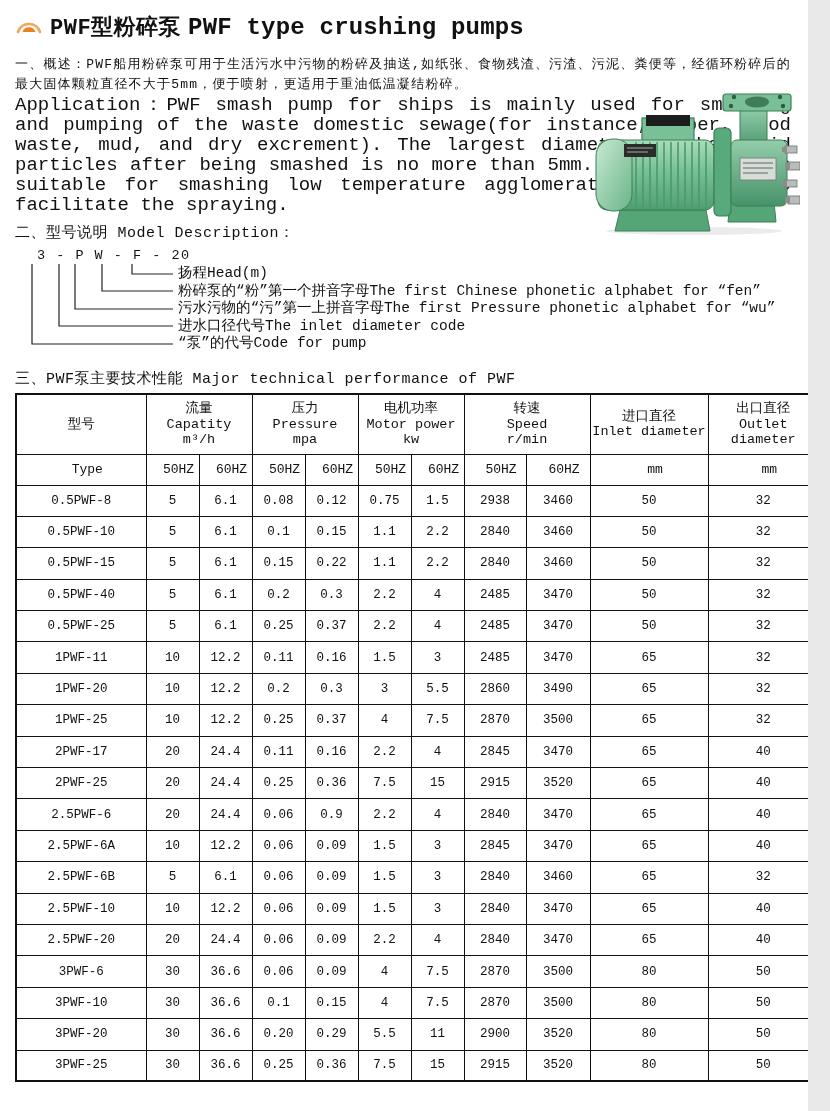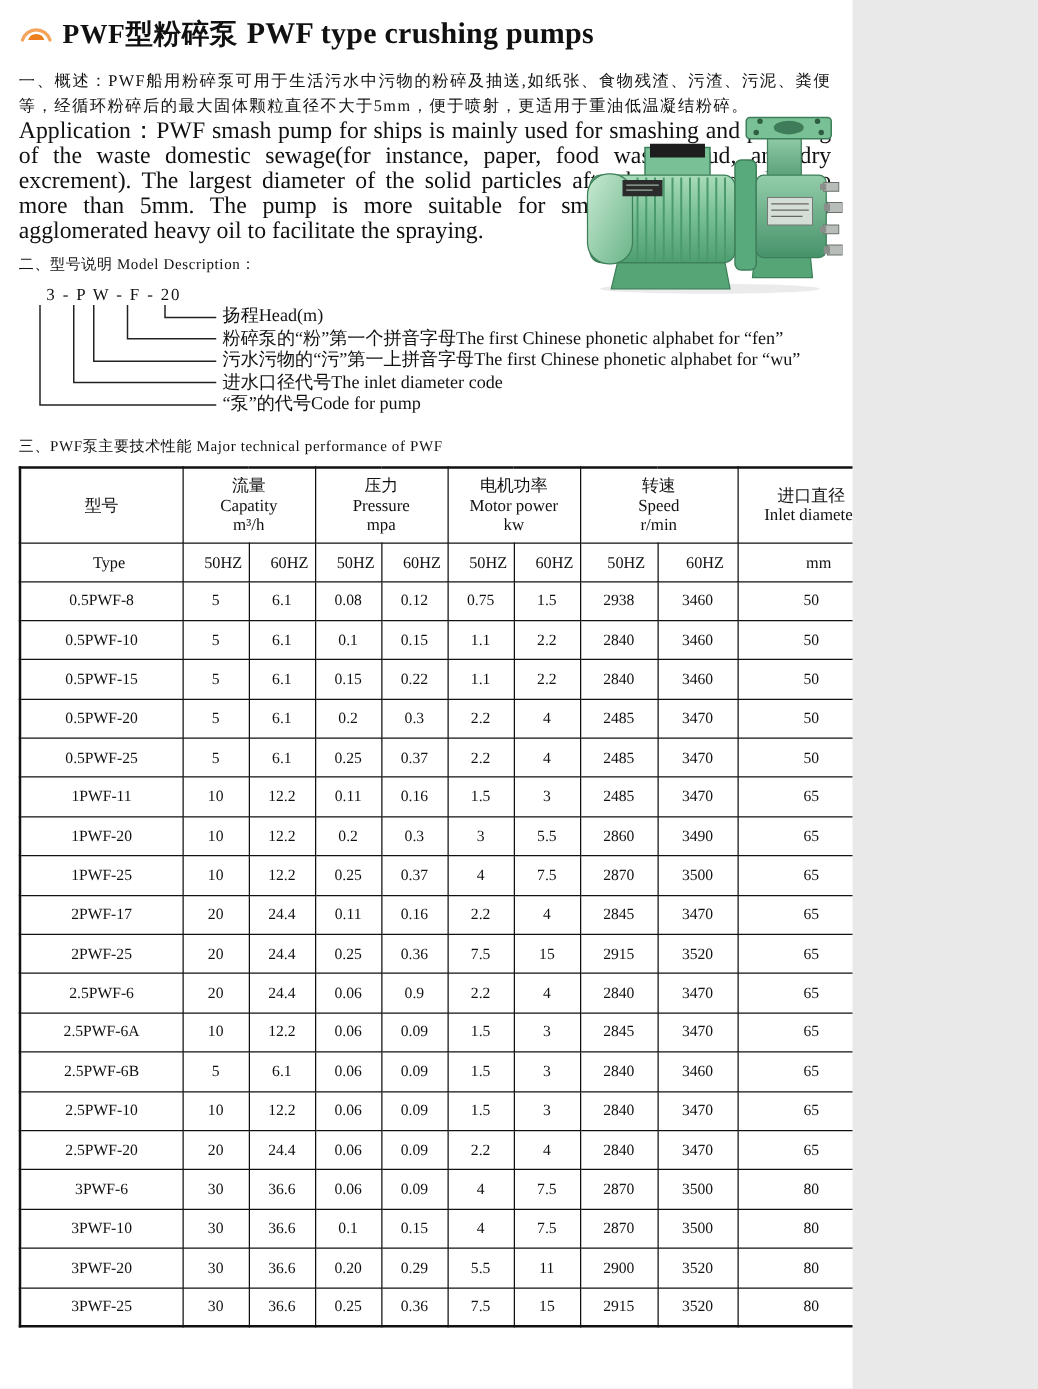--- a/index.html
+++ b/index.html
@@ -1,34 +1,34 @@
 <!DOCTYPE html>
 <html><head>
 <meta charset="utf-8">
 <style>
   html,body{margin:0;padding:0;background:#e9e9e9;}
-  .page{position:relative;width:682px;height:1111px;background:#ffffff;overflow:hidden;
-        font-family:Liberation Serif, serif;color:#111;}
+  .page{position:relative;width:808px;height:1111px;background:#ffffff;overflow:hidden;
+        font-family:Liberation Mono, monospace;color:#111;}
   .content{padding:13px 17px 0 15px;}
 
   
   .hdr{display:flex;align-items:center;gap:7px;height:28px;}
   .hdr .t-zh{font-size:22px;font-weight:bold;letter-spacing:.5px;}
   .hdr .t-en{font-size:24px;font-weight:bold;letter-spacing:.2px;}
 
   
   .para-zh{margin-top:14px;font-size:13px;line-height:20px;letter-spacing:1.2px;
            text-align:justify;}
   .para-en{font-size:19px;line-height:20px;text-align:justify;}
 
   
   .pump{position:absolute;top:84px;right:8px;width:218px;height:152px;}
 
   
-  .sec-h{margin-top:8px;font-size:12px;letter-spacing:.5px;height:22px;}
+  .sec-h{margin-top:8px;font-size:15px;letter-spacing:.5px;height:22px;}
 
   
   .model-code{margin-top:3px;margin-left:22px;font-size:13.5px;letter-spacing:1.5px;height:16px;}
   .model-diagram{position:relative;height:97px;}
   .model-diagram svg.lines{position:absolute;left:0;top:0;}
   .model-items{position:absolute;left:163px;top:1px;}
   .model-items div{font-size:14.5px;line-height:17.5px;white-space:nowrap;}
 
   
   table.spec{border-collapse:collapse;table-layout:fixed;width:803px;margin-top:2px;
@@ -71,21 +71,21 @@
           <polyline points="117,0 117,10 158,10"></polyline>
           <polyline points="87,0 87,27 158,27"></polyline>
           <polyline points="60,0 60,45 158,45"></polyline>
           <polyline points="44,0 44,62 158,62"></polyline>
           <polyline points="17,0 17,80 158,80"></polyline>
         </g>
       </svg>
       <div class="model-items">
         <div>扬程Head(m)</div>
         <div>粉碎泵的“粉”第一个拼音字母The first Chinese phonetic alphabet for “fen”</div>
-        <div>污水污物的“污”第一上拼音字母The first Chinese phonetic alphabet for “wu”</div>
+        <div>污水污物的“污”第一上拼音字母The first Pressure phonetic alphabet for “wu”</div>
         <div>进水口径代号The inlet diameter code</div>
         <div>“泵”的代号Code for pump</div>
       </div>
     </div>
 
     <div class="sec-h">三、PWF泵主要技术性能 Major technical performance of PWF</div>
     <table class="spec">
         <colgroup>
           <col style="width: 130px;">
           <col style="width: 53px;">
@@ -167,21 +167,21 @@
             <td>0.15</td>
             <td>0.22</td>
             <td>1.1</td>
             <td>2.2</td>
             <td>2840</td>
             <td>3460</td>
             <td>50</td>
             <td>32</td>
           </tr>
           <tr>
-            <td>0.5PWF-20</td>
+            <td>0.5PWF-40</td>
             <td>5</td>
             <td>6.1</td>
             <td>0.2</td>
             <td>0.3</td>
             <td>2.2</td>
             <td>4</td>
             <td>2485</td>
             <td>3470</td>
             <td>50</td>
             <td>32</td>

